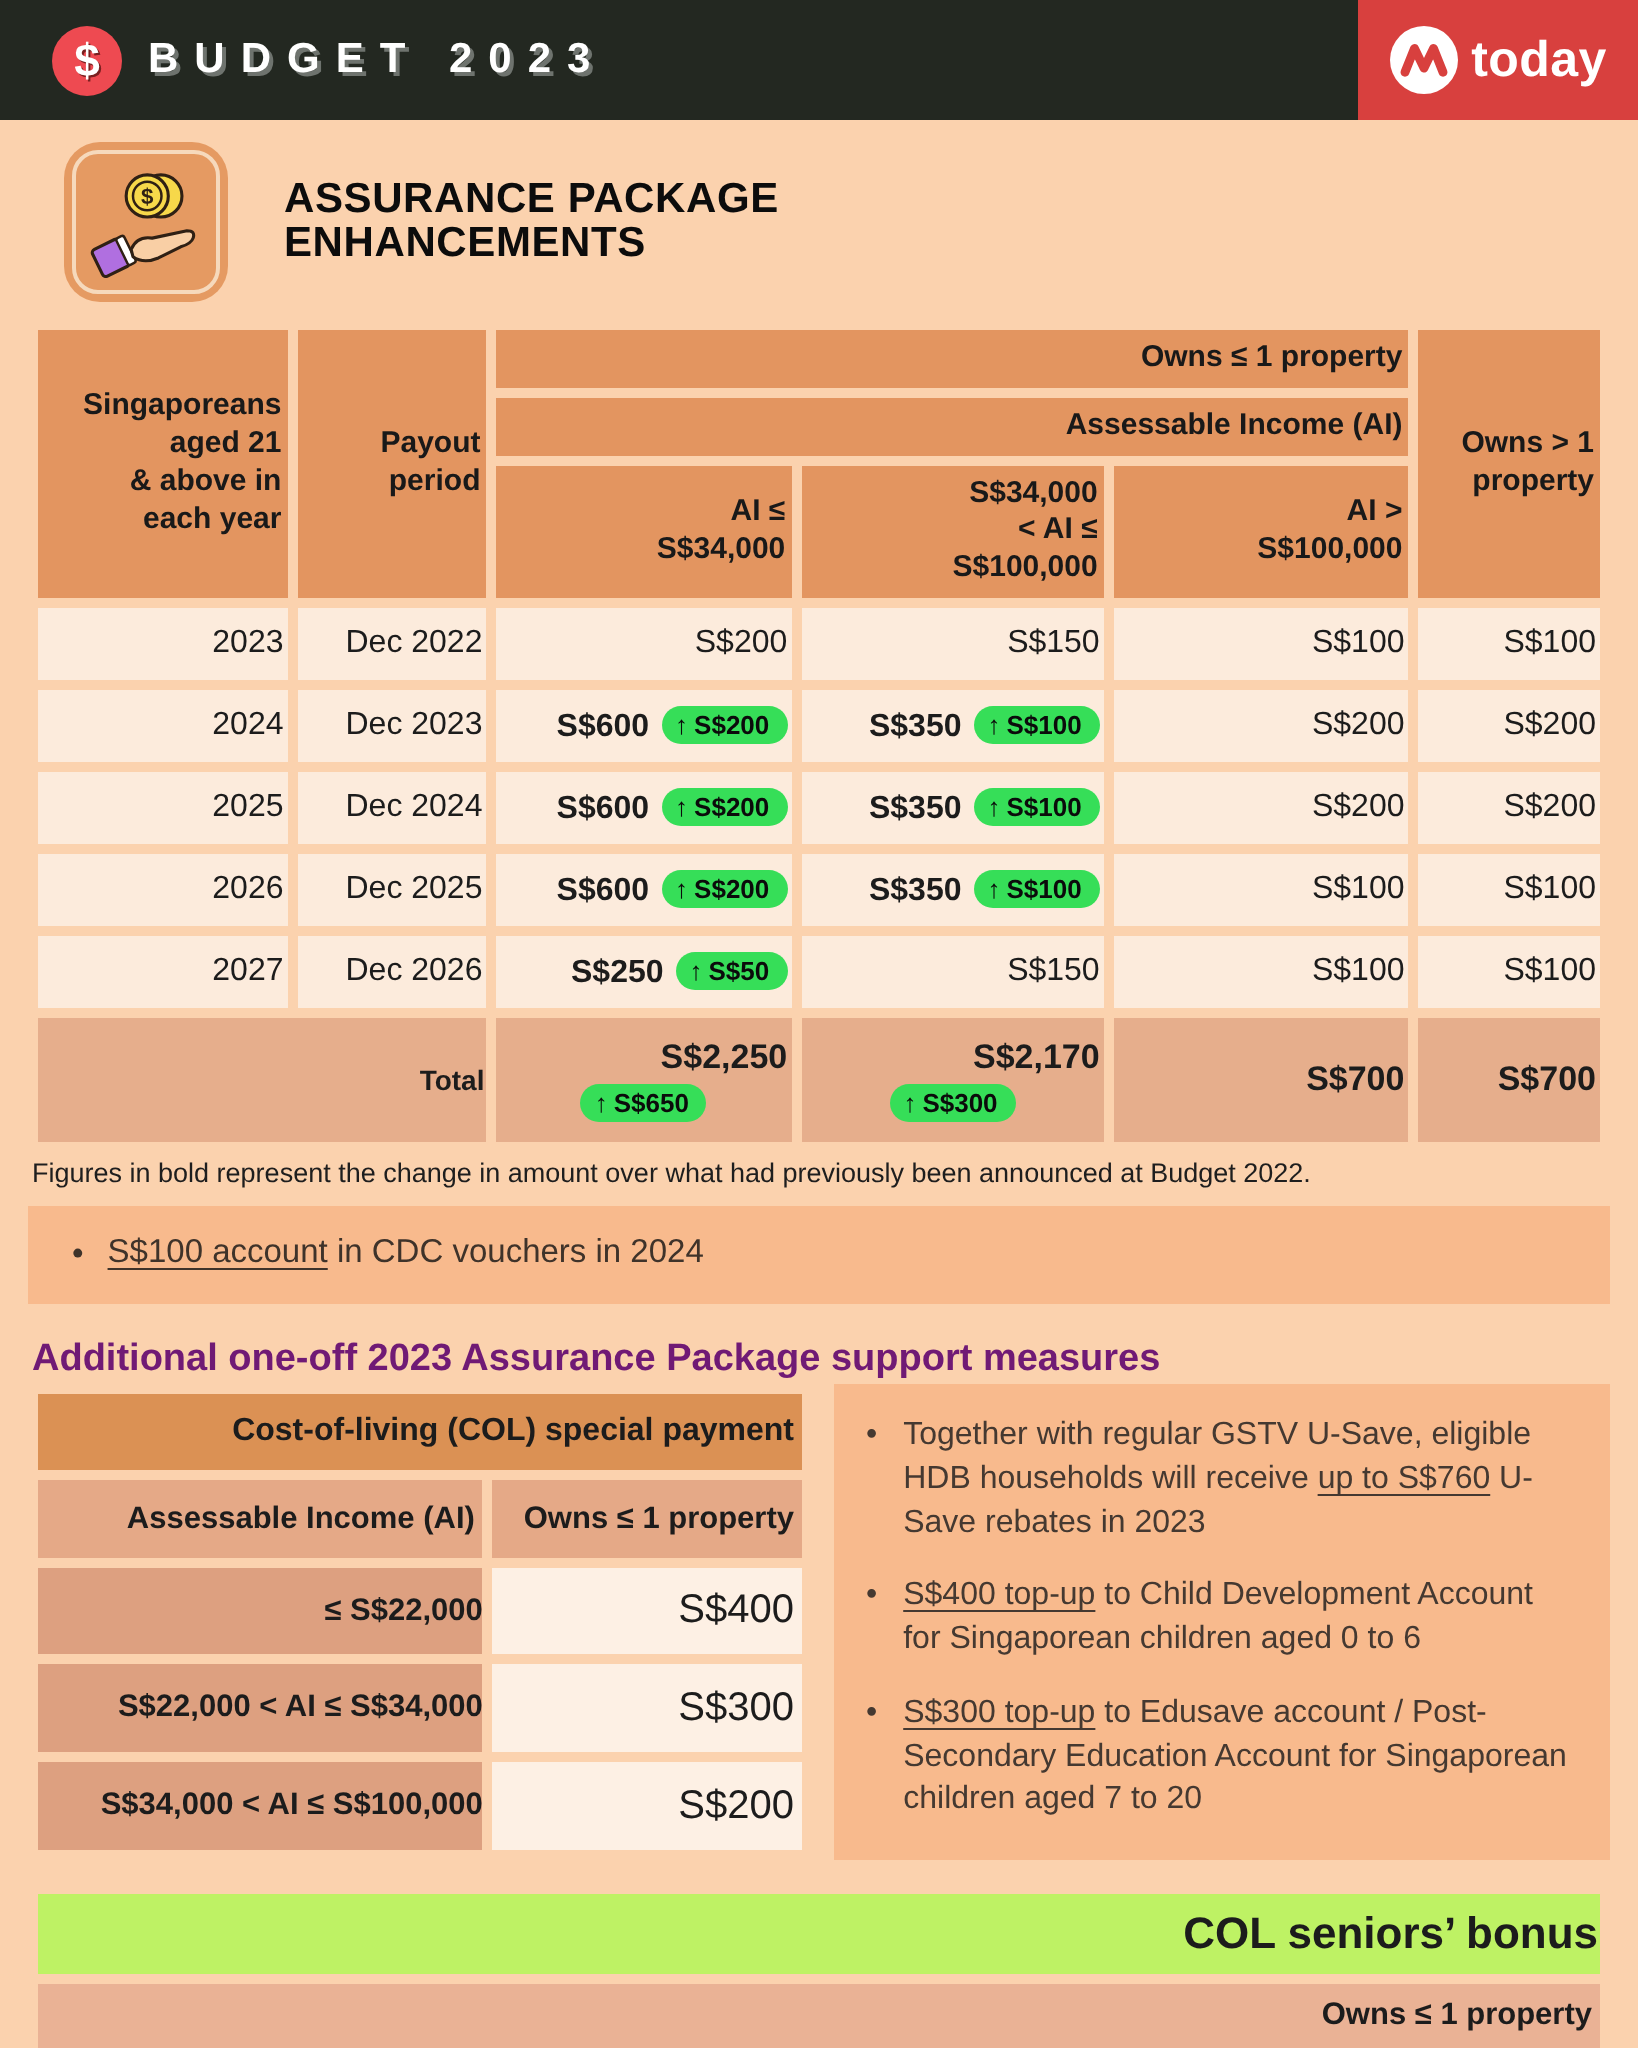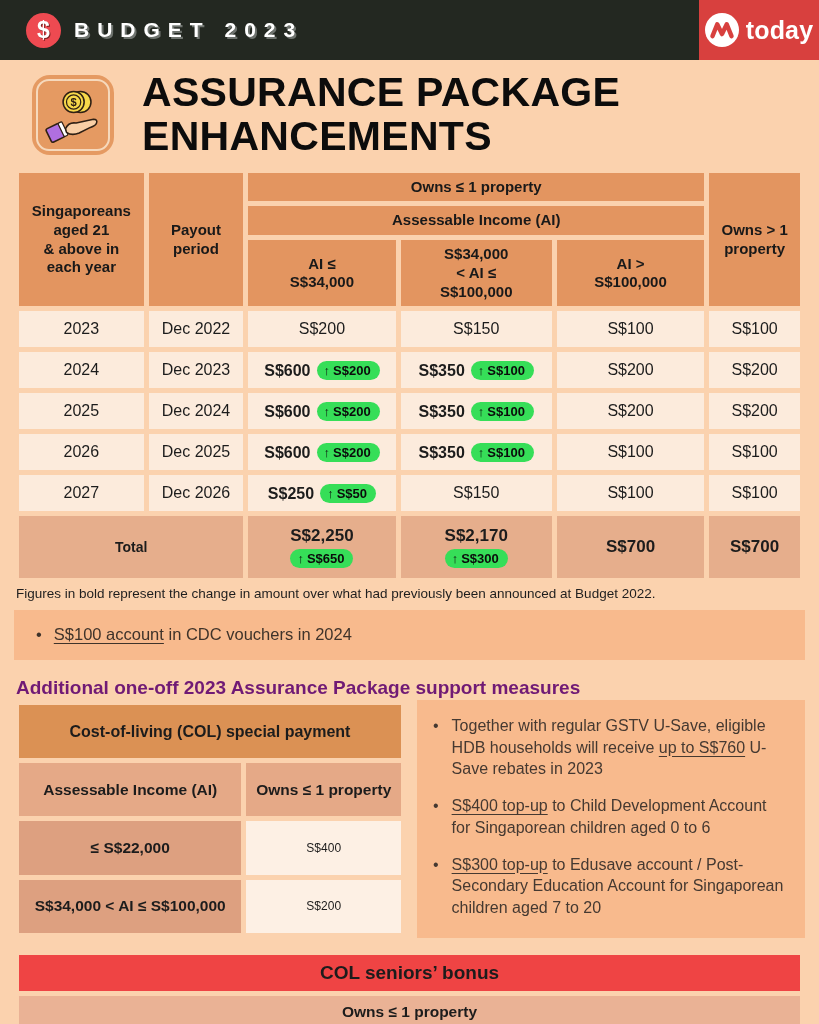--- a/index.html
+++ b/index.html
@@ -10,31 +10,31 @@
     -webkit-font-smoothing:antialiased;
   }
   
   .topbar{height:60px;background:#232821;display:flex;align-items:center;justify-content:space-between;}
   .badge{display:flex;align-items:center;gap:13px;padding-left:26px;}
   .dollar-circle{width:35px;height:35px;border-radius:50%;background:#ee4a51;color:#fff;
     font-weight:bold;font-size:23px;display:flex;align-items:center;justify-content:center;
     text-shadow:1px 1px 0 #7a2020;}
   .budget-title{color:#fff;font-weight:bold;font-size:21px;letter-spacing:8px;
     text-shadow:2px 2px 0 #6e736e;}
-  .logo-block{background:#d8403e;height:60px;width:120px;display:flex;align-items:center;justify-content:center;gap:7px;}
+  .logo-block{background:#d8403e;height:60px;width:140px;display:flex;align-items:center;justify-content:center;gap:7px;}
   .logo-text{color:#fff;font-weight:bold;font-size:25px;letter-spacing:.2px;}
   
   .hero{display:flex;align-items:center;gap:28px;padding:11px 0 9px 32px;}
   .hero-icon{width:82px;height:80px;border-radius:18px;background:#e59a62;position:relative;
     display:flex;align-items:center;justify-content:center;}
   .hero-icon::after{content:"";position:absolute;inset:4px;border:2px solid #f6d9bc;border-radius:13px;pointer-events:none;}
-  .hero-title{font-size:41px;font-weight:bold;line-height:1.07;letter-spacing:.3px;color:#0c0c0c;}
+  .hero-title{font-size:21px;font-weight:bold;line-height:1.07;letter-spacing:.3px;color:#0c0c0c;}
   
   table{border-collapse:separate;border-spacing:5px;width:calc(100% - 28px);margin:0 14px;}
-  th,td{text-align:center;vertical-align:middle;}
+  th,td{text-align:right;vertical-align:middle;}
   .ln{display:block;}
   
   .mt th{background:#e39560;font-weight:bold;font-size:15px;padding:5px 3px;color:#191919;line-height:1.25;}
   .mt td.cell{background:#fcebdc;font-size:16px;padding:4px 2px;height:28px;}
   .bold{font-weight:bold;}
   .pill{display:inline-flex;align-items:center;gap:3px;background:#36de58;border-radius:11px;
     padding:2px 9px 2px 7px;font-weight:bold;font-size:13px;color:#0b0b0b;margin-left:6px;vertical-align:1px;}
   .arr{font-weight:bold;}
   .mt td.tl{background:#e6ae8c;font-weight:bold;font-size:14px;}
   .mt td.tc{background:#e6ae8c;font-weight:bold;font-size:17px;padding:6px 2px;height:50px;}
@@ -44,27 +44,27 @@
   .orange-box{background:#f8ba8d;margin:0 14px;}
   .cdc-box{display:flex;align-items:center;gap:12px;padding:13px 16px 14px 22px;font-size:16.5px;color:#3f332a;}
   .u{text-decoration:underline;text-underline-offset:3px;}
   .section-heading{margin:17px 16px 1px;font-size:19px;font-weight:bold;color:#701a75;}
   
   .twocol{display:flex;gap:11px;margin:0 14px;align-items:stretch;}
   .ct{width:392px;margin:0;flex:0 0 auto;}
   .ct th.title{background:#db9154;font-size:16px;font-weight:bold;padding:8px 4px;}
   .ct th.sub{background:#e5a987;font-size:15.5px;font-weight:bold;padding:8px 4px;}
   .ct td.lbl{background:#dda080;font-weight:bold;font-size:15.5px;padding:8px 0;}
-  .ct td.val{background:#fdf0e4;font-size:12px;padding:8px 4px;}
+  .ct td.val{background:#fdf0e4;font-size:20px;padding:8px 4px;}
   .support-box{flex:1;background:#f8ba8d;padding:15px 18px 4px 16px;color:#453931;}
   .bullet-row{display:flex;gap:13px;font-size:16px;line-height:1.36;margin-bottom:15px;}
   .bullet-dot{line-height:1.36;}
   
   .st{margin-top:12px;}
-  .st th.title{background:#ef4444;font-size:19px;font-weight:bold;padding:7px 12px;}
+  .st th.title{background:#bef264;font-size:22px;font-weight:bold;padding:7px 1px;}
   .st th.sub{background:#eab295;font-size:15.5px;font-weight:bold;padding:7px 4px;}
 </style>
 </head>
 <body>
 
 <div class="topbar">
   <div class="badge">
     <div class="dollar-circle">
         <span>$</span>
       </div>
@@ -270,20 +270,24 @@
         </tr>
     <tr>
       <th class="sub">Assessable Income (AI)</th>
       <th class="sub">Owns ≤ 1 property</th>
     </tr>
     <tr>
       <td class="lbl">≤ S$22,000</td>
       <td class="val">S$400</td>
     </tr>
     <tr>
+      <td class="lbl">S$22,000 &lt; AI ≤ S$34,000</td>
+      <td class="val">S$300</td>
+    </tr>
+    <tr>
       <td class="lbl">S$34,000 &lt; AI ≤ S$100,000</td>
       <td class="val">S$200</td>
     </tr>
   </tbody>
     </table>
 
   <div class="support-box">
     <div class="bullet-row">
       <span class="bullet-dot">•</span>
       <span><span>Together with regular GSTV U-Save, eligible HDB households will receive </span><span class="u">up to S$760</span><span> U-Save rebates in 2023</span></span>

